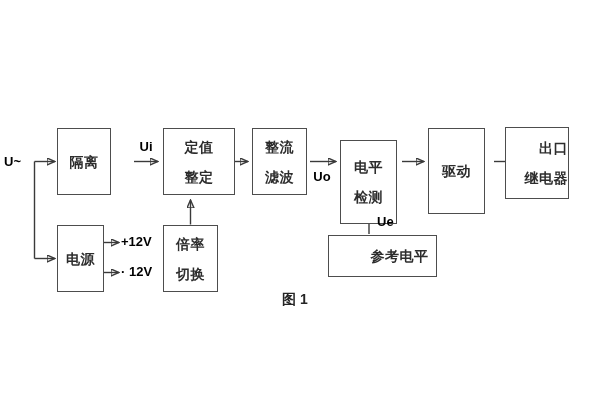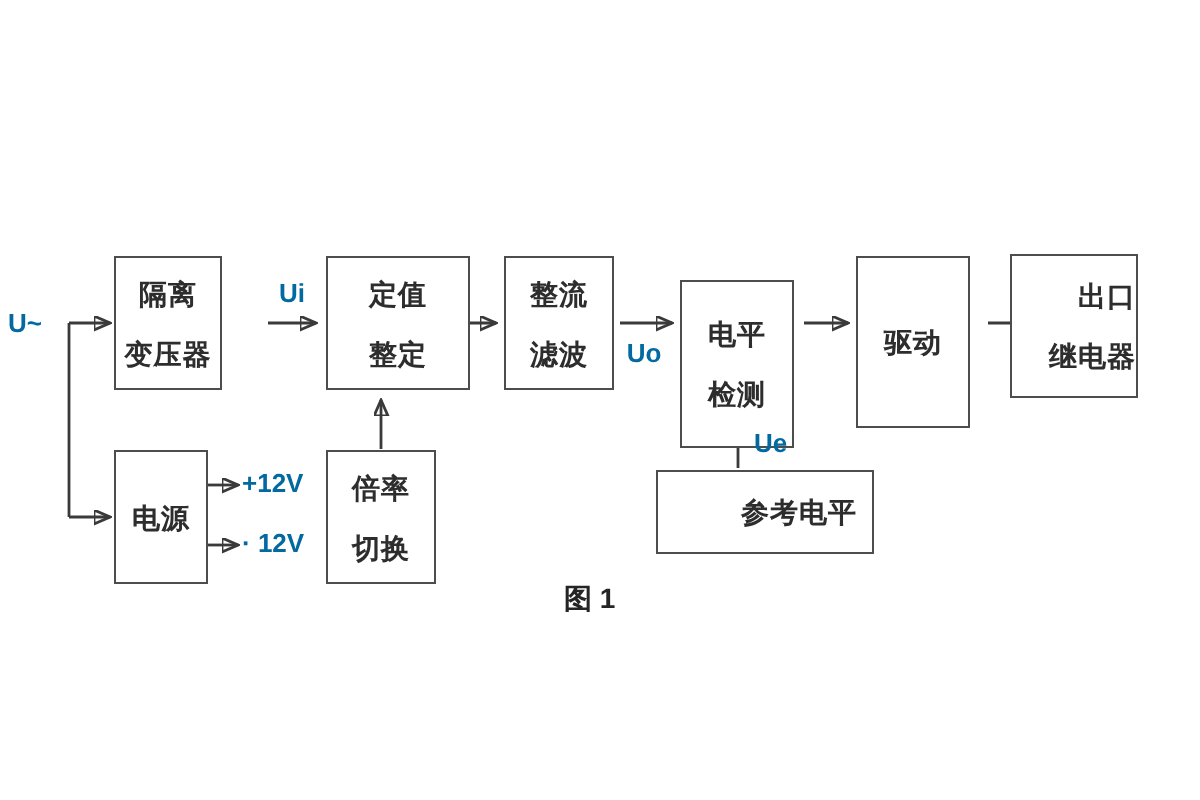--- a/index.html
+++ b/index.html
@@ -29,21 +29,21 @@
     font-weight: 600;
     color: #2d2d2d;
     letter-spacing: 0.5px;
     text-align: center;
   }
   .box .bl { line-height: 30px; white-space: nowrap; }
   .lbl {
     position: absolute;
     font-size: 13px;
     font-weight: 600;
-    color: #0369a1;
+    color: #000000;
     line-height: 14px;
     white-space: nowrap;
   }
   .lbl.center { text-align: center; }
   .caption {
     position: absolute;
     font-size: 14px;
     font-weight: 600;
     color: #252525;
     line-height: 14px;
@@ -100,21 +100,20 @@
     <path d="M402,161.5 H424" marker-end="url(#ah)"></path>
     <path d="M494,161.5 H515" marker-end="url(#ah)"></path>
     <path d="M190.5,224.5 V200" marker-end="url(#ah)"></path>
     <path d="M369,234 V210" marker-end="url(#ah)"></path>
     <path d="M104,242.5 H119" marker-end="url(#ah)"></path>
     <path d="M104,272.5 H119" marker-end="url(#ah)"></path>
   </svg>
 
   <div class="box b-isolation">
     <span class="bl">隔离</span>
-    <span class="bl">变压器</span>
   </div>
 
   <div class="box b-setting">
     <span class="bl">定值</span>
     <span class="bl">整定</span>
   </div>
 
   <div class="box b-rectifier">
     <span class="bl">整流</span>
     <span class="bl">滤波</span>

